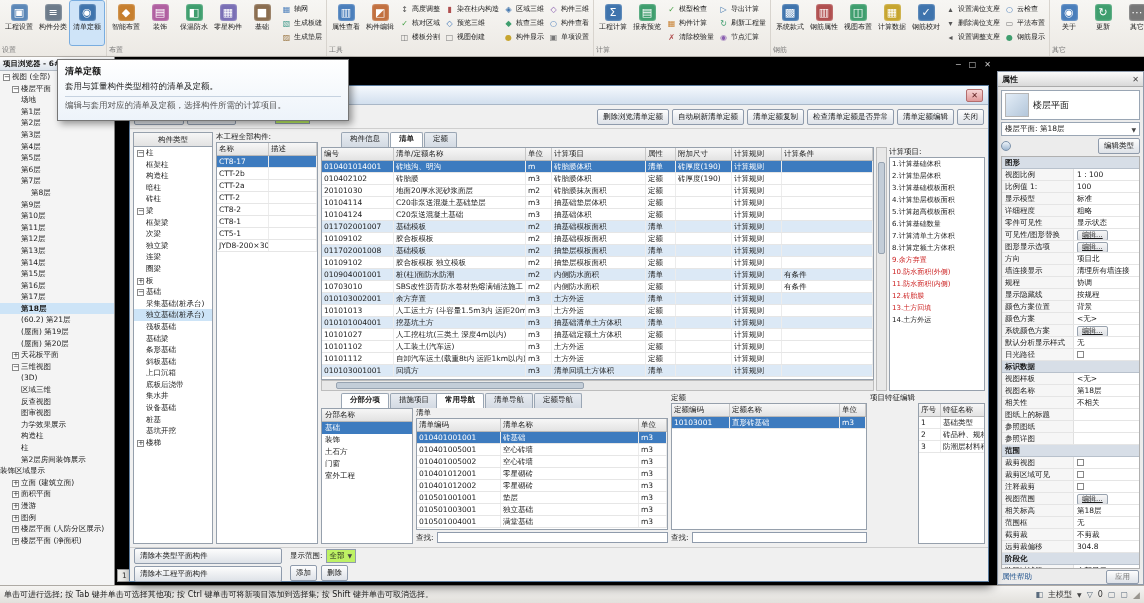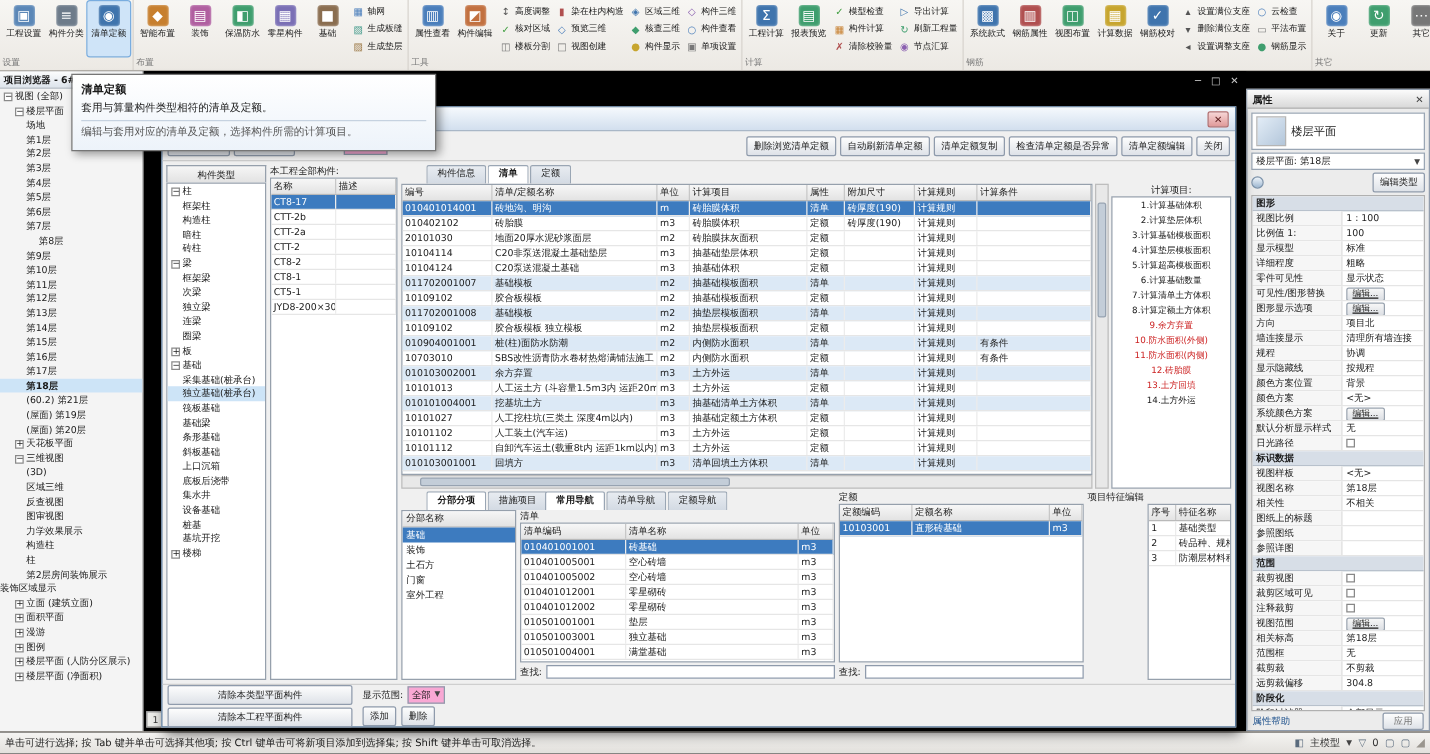--- a/index.html
+++ b/index.html
@@ -40,21 +40,21 @@
 #dialog{position:absolute;left:14px;top:28px;width:860px;height:497px;background:#f0f0f0;
   border:1px solid #5c7c9e;box-shadow:3px 4px 10px rgba(0,0,0,.65);display:flex;flex-direction:column;z-index:5;}
 #dlg-title{height:19px;background:linear-gradient(#f5f9fd,#d2dfee);border-bottom:1px solid #a9b7c7;
   display:flex;align-items:center;padding:0 5px;font-weight:bold;font-size:9px;}
 #dlg-close{margin-left:auto;width:17px;height:13px;border:1px solid #b36d6d;border-radius:2px;
   background:linear-gradient(#f6d5d5,#e09a9a);font-size:8px;line-height:11px;text-align:center;color:#5c1d1d;}
 #dlg-toolbar{height:24px;display:flex;align-items:center;gap:3px;padding:0 4px;border-bottom:1px solid #cfcfcf;flex:0 0 auto;}
 .btn{border:1px solid #8f9bac;background:linear-gradient(#fdfdfd,#dee2e8);border-radius:2px;font-size:7.5px;
   padding:2px 5px;white-space:nowrap;flex:0 0 auto;}
 .spacer{flex:1;}
-.dd{background:#f9a8d4;border:1px solid #8f9bac;font-size:7.5px;padding:1px 3px;display:inline-flex;align-items:center;gap:3px;white-space:nowrap;}
+.dd{background:#bef264;border:1px solid #8f9bac;font-size:7.5px;padding:1px 3px;display:inline-flex;align-items:center;gap:3px;white-space:nowrap;}
 .ddarrow{font-size:6px;color:#444;}
 #dlg-body{flex:1;display:flex;gap:3px;padding:3px;min-height:0;}
 .panel-label{font-size:7.5px;line-height:10px;white-space:nowrap;}
 .box{background:#fff;border:1px solid #96a0ac;overflow:hidden;}
 #colA{width:80px;display:flex;flex-direction:column;flex:0 0 auto;}
 #colA .hdr{height:14px;background:linear-gradient(#f6f6f6,#e2e2e2);border:1px solid #96a0ac;border-bottom:none;
   text-align:center;font-size:7.5px;line-height:13px;}
 #type-tree{flex:1;font-size:7.5px;}
 #colB{width:102px;display:flex;flex-direction:column;flex:0 0 auto;}
 #comp-tbl{flex:1;}
@@ -63,21 +63,21 @@
 .tab{border:1px solid #9aa6b4;border-bottom:none;background:linear-gradient(#e8ecf1,#d3dae3);
   padding:1px 8px;font-size:7.5px;border-radius:2px 2px 0 0;white-space:nowrap;}
 .tab.active{background:#fff;font-weight:bold;}
 #main-row{height:244px;display:flex;gap:2px;flex:0 0 auto;min-width:0;}
 #main-col{flex:1;display:flex;flex-direction:column;min-width:0;}
 #main-tbl{flex:1;}
 .hscroll{height:11px;background:#e8e8e8;border:1px solid #bdbdbd;position:relative;flex:0 0 auto;}
 .hthumb{position:absolute;left:14px;top:1px;width:45%;height:7px;background:#c3cdd8;border:1px solid #97a3b1;border-radius:2px;}
 .vscroll{width:11px;background:#e8e8e8;border:1px solid #bdbdbd;position:relative;flex:0 0 auto;}
 .vthumb{position:absolute;top:14px;left:1px;height:38%;width:7px;background:#c3cdd8;border:1px solid #97a3b1;border-radius:2px;}
-#calc-col{width:96px;display:flex;flex-direction:column;flex:0 0 auto;text-align:center;}
+#calc-col{width:96px;display:flex;flex-direction:column;flex:0 0 auto;}
 #calc-list{flex:1;font-size:7px;}
 .citem{height:12px;line-height:12px;white-space:nowrap;overflow:hidden;padding:0 2px;}
 .citem.red{color:#c22;}
 #bottom-row{flex:1;display:flex;gap:3px;margin-top:2px;min-height:0;}
 .bpanel{display:flex;flex-direction:column;min-width:0;}
 #sec-panel{width:92px;flex:0 0 auto;}
 #nav-panel{width:252px;flex:0 0 auto;}
 #quota-panel{width:196px;flex:0 0 auto;}
 #feat-panel{flex:1;}
 .findrow{height:13px;display:flex;align-items:center;gap:3px;font-size:7.5px;flex:0 0 auto;margin-top:1px;}
@@ -91,21 +91,21 @@
 .tbl{font-size:7.5px;}
 .tr{display:flex;height:12px;line-height:11px;border-bottom:1px solid #e6e6e6;white-space:nowrap;}
 .tr.th{background:linear-gradient(#f7f7f7,#e3e3e3);border-bottom:1px solid #b9b9b9;height:13px;line-height:12px;}
 .td{padding:0 2px;overflow:hidden;border-right:1px solid #ececec;flex:0 0 auto;}
 .tr.th .td{border-right:1px solid #c7c7c7;}
 .tr.sel{background:#3d7bbf;color:#fff;}
 .tr.shade{background:#dce9f6;}
 
 #dlg-footer{height:34px;display:flex;gap:8px;padding:2px 4px;border-top:1px solid #cfcfcf;flex:0 0 auto;align-items:center;}
 .foot-col{display:flex;flex-direction:column;gap:2px;}
-.btn.wide{width:148px;text-align:center;}
+.btn.wide{width:148px;}
 .rangerow{display:flex;align-items:center;gap:3px;font-size:7.5px;}
 .minibtns{display:flex;gap:4px;}
 
 
 #props{position:absolute;left:997px;top:14px;width:147px;height:514px;background:#ececec;border:1px solid #8f9bac;
   display:flex;flex-direction:column;}
 #props-title{height:15px;display:flex;align-items:center;background:linear-gradient(#fbfbfb,#d9d9d9);
   border-bottom:1px solid #aaa;font-size:8px;font-weight:bold;padding:0 4px;}
 #props-close{margin-left:auto;font-size:8px;color:#444;}
 #type-box{margin:3px 3px 2px;background:#fff;border:1px solid #9aa6b4;height:30px;display:flex;align-items:center;gap:4px;padding:0 3px;flex:0 0 auto;}

